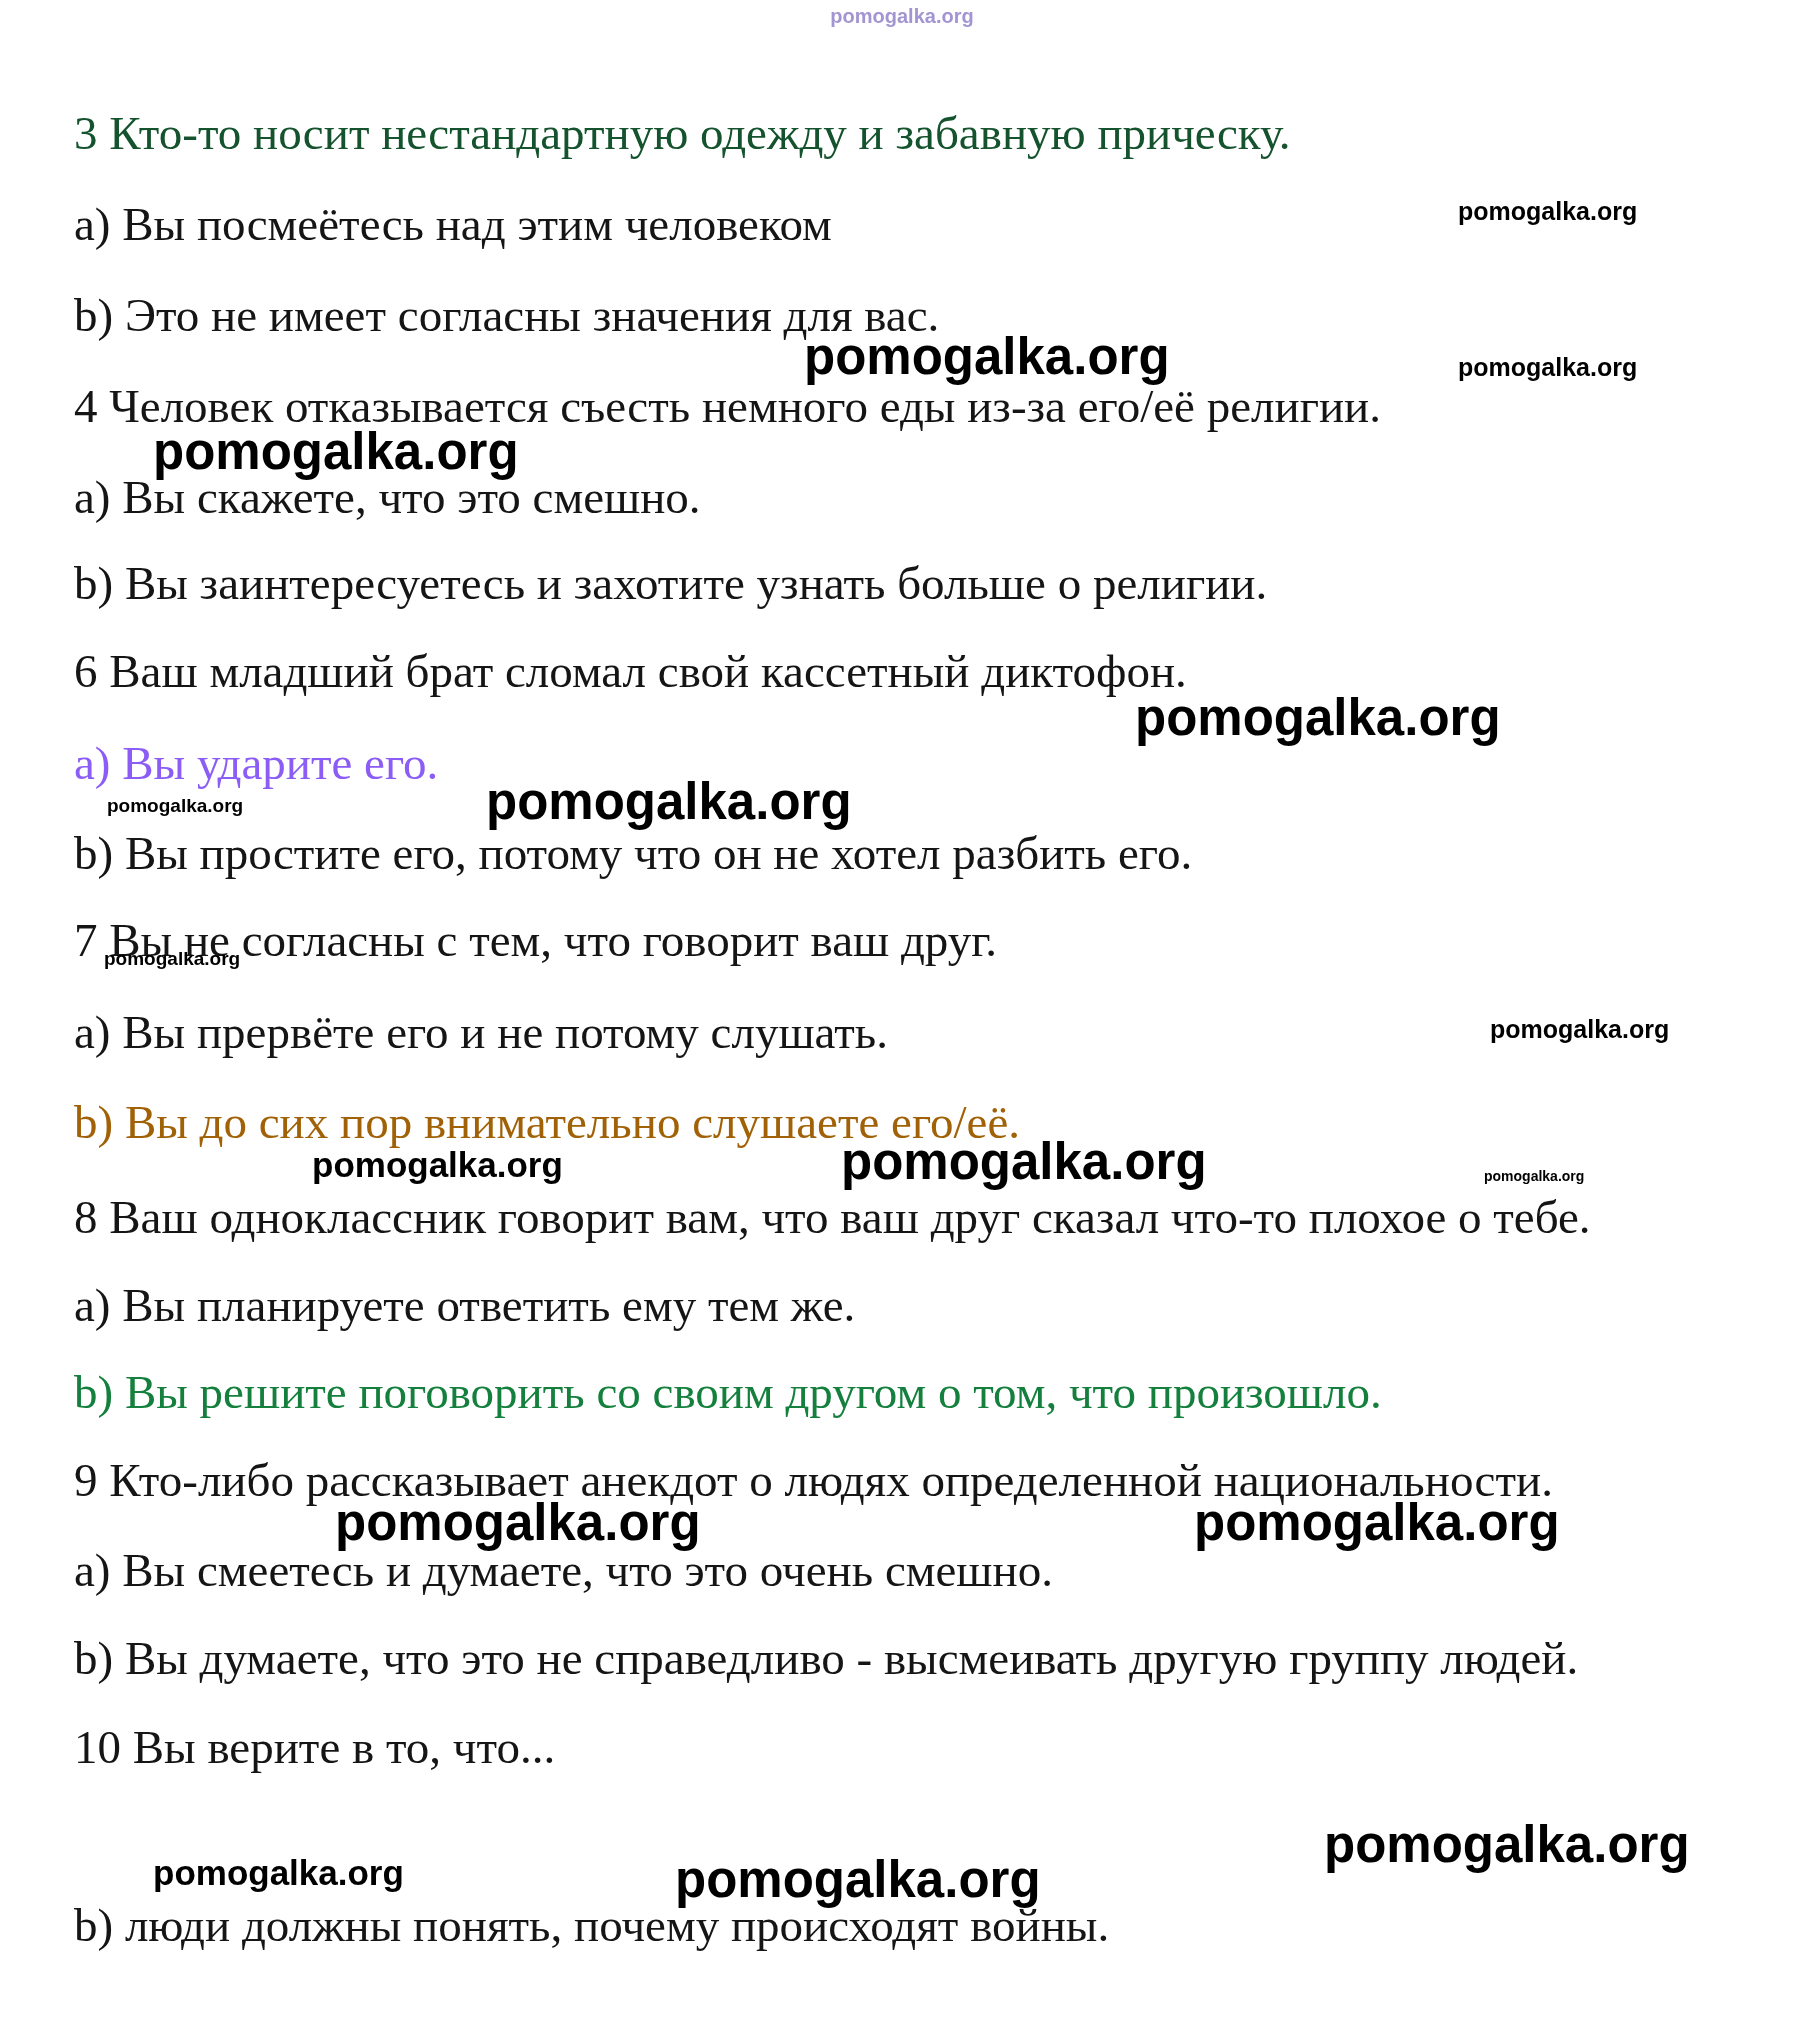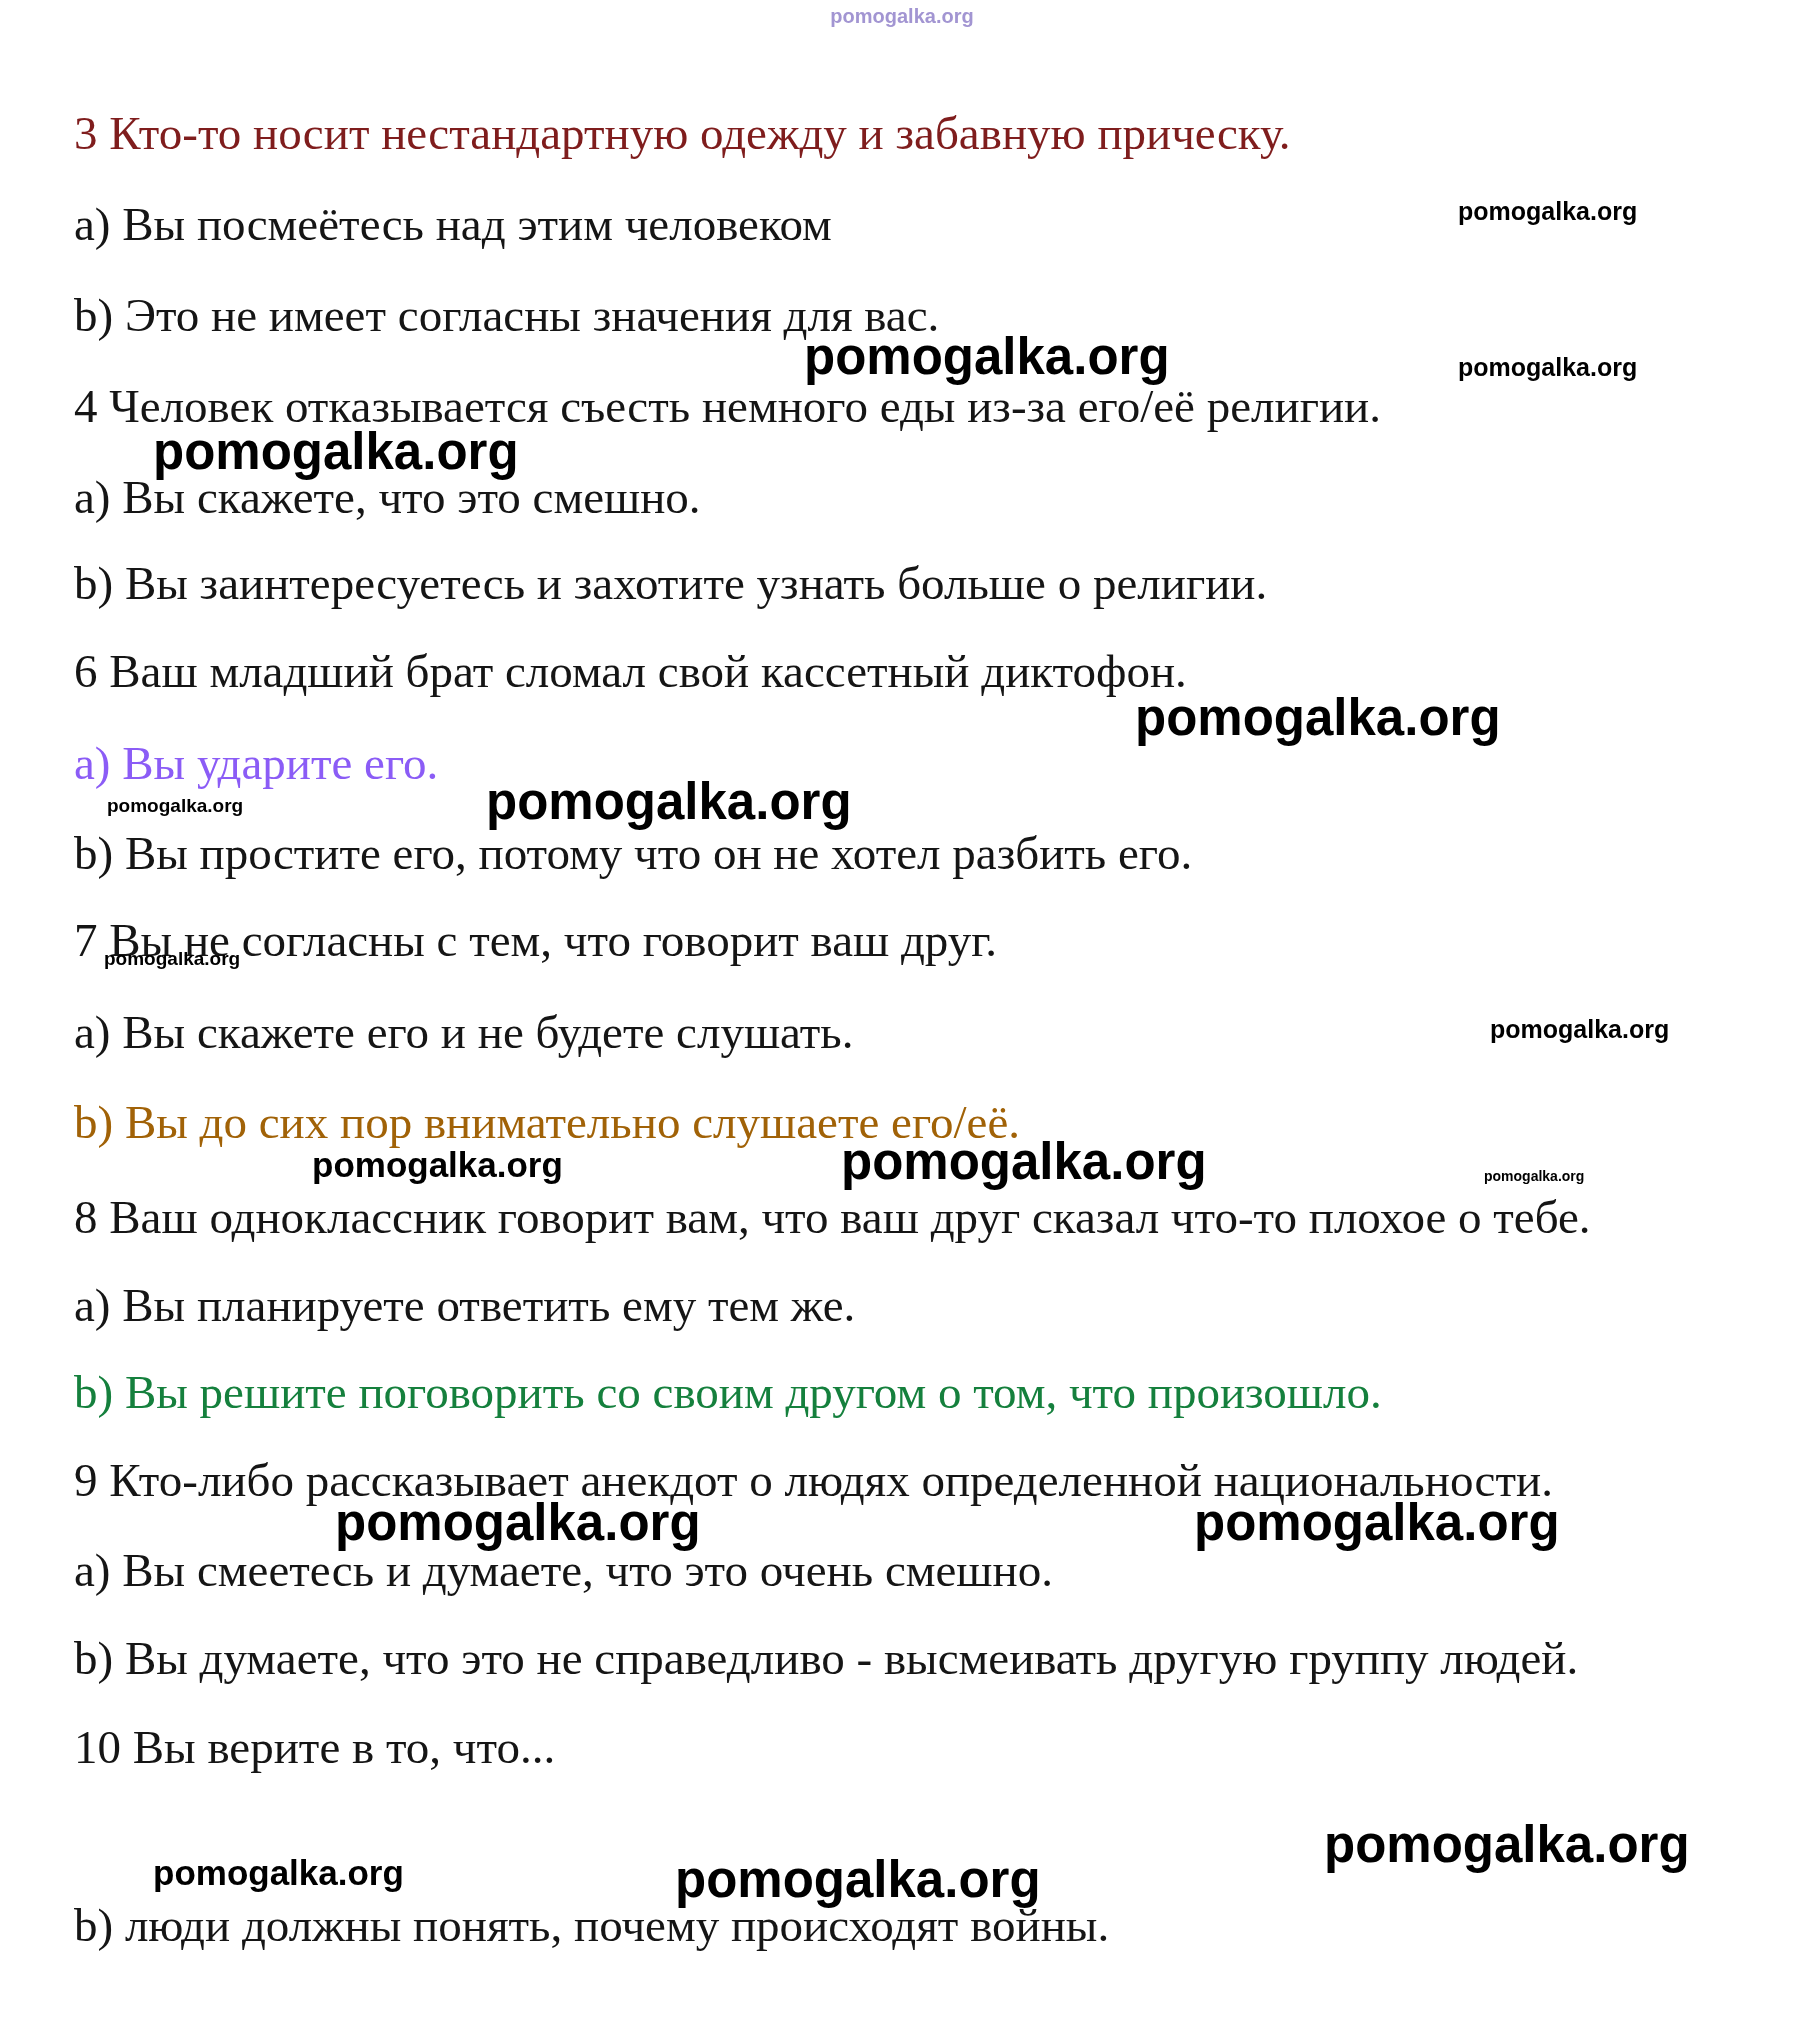--- a/index.html
+++ b/index.html
@@ -48,31 +48,31 @@
     font-weight: 600;
   }
 </style>
 </head>
 <body>
 
 <div class="page">
 
   <div class="wm wm-top" style="color: rgb(162, 149, 210);">pomogalka.org</div>
 
-  <div class="line" style="top: 108px; color: #7f1d1d;">3 Кто-то носит нестандартную одежду и забавную прическу.</div>
+  <div class="line" style="top: 108px; color: #14532d;">3 Кто-то носит нестандартную одежду и забавную прическу.</div>
   <div class="line" style="top: 199px; color: rgb(21, 21, 21);">a) Вы посмеётесь над этим человеком</div>
   <div class="line" style="top: 290px; color: rgb(21, 21, 21);">b) Это не имеет согласны значения для вас.</div>
   <div class="line" style="top: 381px; color: rgb(21, 21, 21);">4 Человек отказывается съесть немного еды из-за его/её религии.</div>
   <div class="line" style="top: 558px; color: rgb(21, 21, 21);">b) Вы заинтересуетесь и захотите узнать больше о религии.</div>
   <div class="line" style="top: 472px; color: rgb(21, 21, 21);">a) Вы скажете, что это смешно.</div>
   <div class="line" style="top: 646px; color: rgb(21, 21, 21);">6 Ваш младший брат сломал свой кассетный диктофон.</div>
   <div class="line" style="top: 738px; color: #8b5cf6; text-align: right;">a) Вы ударите его.</div>
   <div class="line" style="top: 828px; color: rgb(21, 21, 21);">b) Вы простите его, потому что он не хотел разбить его.</div>
   <div class="line" style="top: 915px; color: rgb(21, 21, 21);">7 Вы не согласны с тем, что говорит ваш друг.</div>
-  <div class="line" style="top: 1007px; color: rgb(21, 21, 21);">a) Вы скажете его и не будете слушать.</div>
+  <div class="line" style="top: 1007px; color: rgb(21, 21, 21);">a) Вы прервёте его и не потому слушать.</div>
   <div class="line" style="top: 1097px; color: #a16207; text-align: center;">b) Вы до сих пор внимательно слушаете его/её.</div>
   <div class="line" style="top: 1192px; color: rgb(21, 21, 21);">8 Ваш одноклассник говорит вам, что ваш друг сказал что-то плохое о тебе.</div>
   <div class="line" style="top: 1280px; color: rgb(21, 21, 21);">a) Вы планируете ответить ему тем же.</div>
   <div class="line" style="top: 1367px; color: #15803d;">b) Вы решите поговорить со своим другом о том, что произошло.</div>
   <div class="line" style="top: 1455px; color: rgb(21, 21, 21);">9 Кто-либо рассказывает анекдот о людях определенной национальности.</div>
   <div class="line" style="top: 1545px; color: rgb(21, 21, 21);">a) Вы смеетесь и думаете, что это очень смешно.</div>
   <div class="line" style="top: 1633px; color: rgb(21, 21, 21); text-align: right;">b) Вы думаете, что это не справедливо - высмеивать другую группу людей.</div>
   <div class="line" style="top: 1722px; color: rgb(21, 21, 21);">10 Вы верите в то, что...</div>
   <div class="line" style="top: 1900px; color: rgb(21, 21, 21);">b) люди должны понять, почему происходят войны.</div>
 

